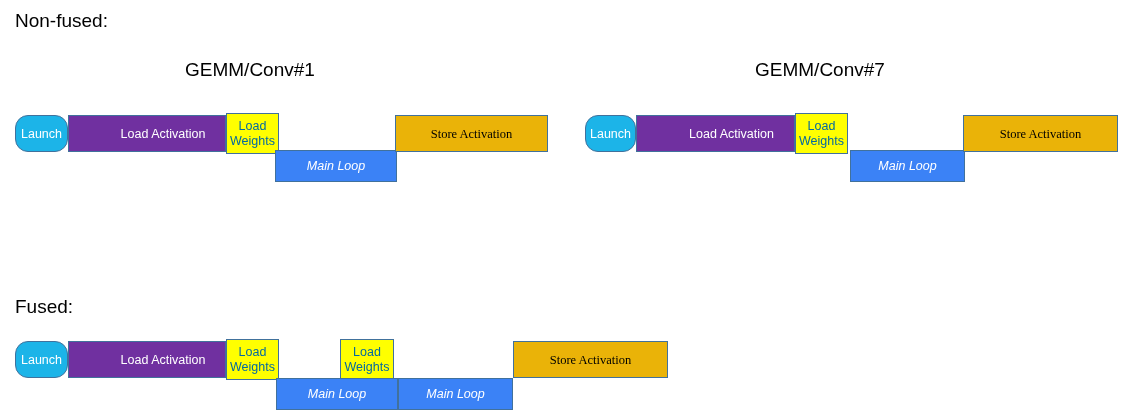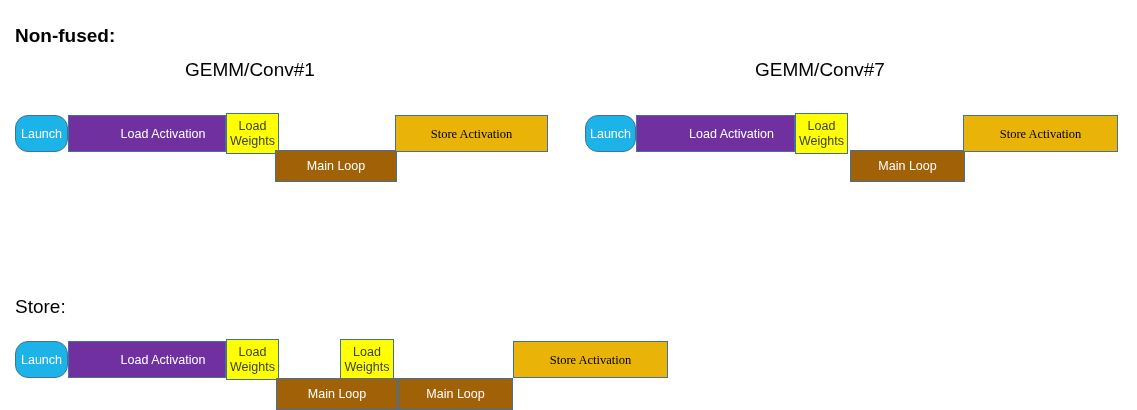--- a/index.html
+++ b/index.html
@@ -64,38 +64,39 @@
     color: #ffffff;
     border-radius: 13px;
   }
   .bar-loadact {
     background: #7030A0;
     color: #ffffff;
     padding-left: 32px;
   }
   .bar-loadweights {
     background: #FFFF00;
-    color: #404040;
+    color: #0369a1;
   }
   .bar-mainloop {
-    background: #a16207;
+    background: #3b82f6;
     color: #ffffff;
+    font-style: italic;
   }
   .bar-store {
     background: #eab308;
     color: #000000;
     font-family: Liberation Serif, serif;
   }
 </style>
 </head>
 <body>
 
 <div id="canvas">
 
-  <div class="section-heading" style="left:15px; top:25px;font-weight:bold;">Non-fused:</div>
+  <div class="section-heading" style="left:15px; top:10px;">Non-fused:</div>
 
   <div class="group-title" style="left:185px; top:59px; width:200px;">GEMM/Conv#1</div>
 
   <div class="group-title" style="left:755px; top:59px; width:200px;">GEMM/Conv#7</div>
 
   <div class="bar bar-launch" style="left:15px; top:115px; width:53px; height:37px;">
     <span class="bar-label">Launch</span>
   </div>
 
   <div class="bar bar-loadact" style="left:68px; top:115px; width:158px; height:37px;">
@@ -127,21 +128,21 @@
   </div>
 
   <div class="bar bar-mainloop" style="left:850px; top:150px; width:115px; height:32px;">
     <span class="bar-label">Main Loop</span>
   </div>
 
   <div class="bar bar-store" style="left:963px; top:115px; width:155px; height:37px;">
     <span class="bar-label">Store Activation</span>
   </div>
 
-  <div class="section-heading" style="left:15px; top:296px;">Store:</div>
+  <div class="section-heading" style="left:15px; top:296px;">Fused:</div>
 
   <div class="bar bar-launch" style="left:15px; top:341px; width:53px; height:37px;">
     <span class="bar-label">Launch</span>
   </div>
 
   <div class="bar bar-loadact" style="left:68px; top:341px; width:158px; height:37px;">
     <span class="bar-label">Load Activation</span>
   </div>
 
   <div class="bar bar-loadweights wrap" style="left:226px; top:339px; width:53px; height:41px;">

